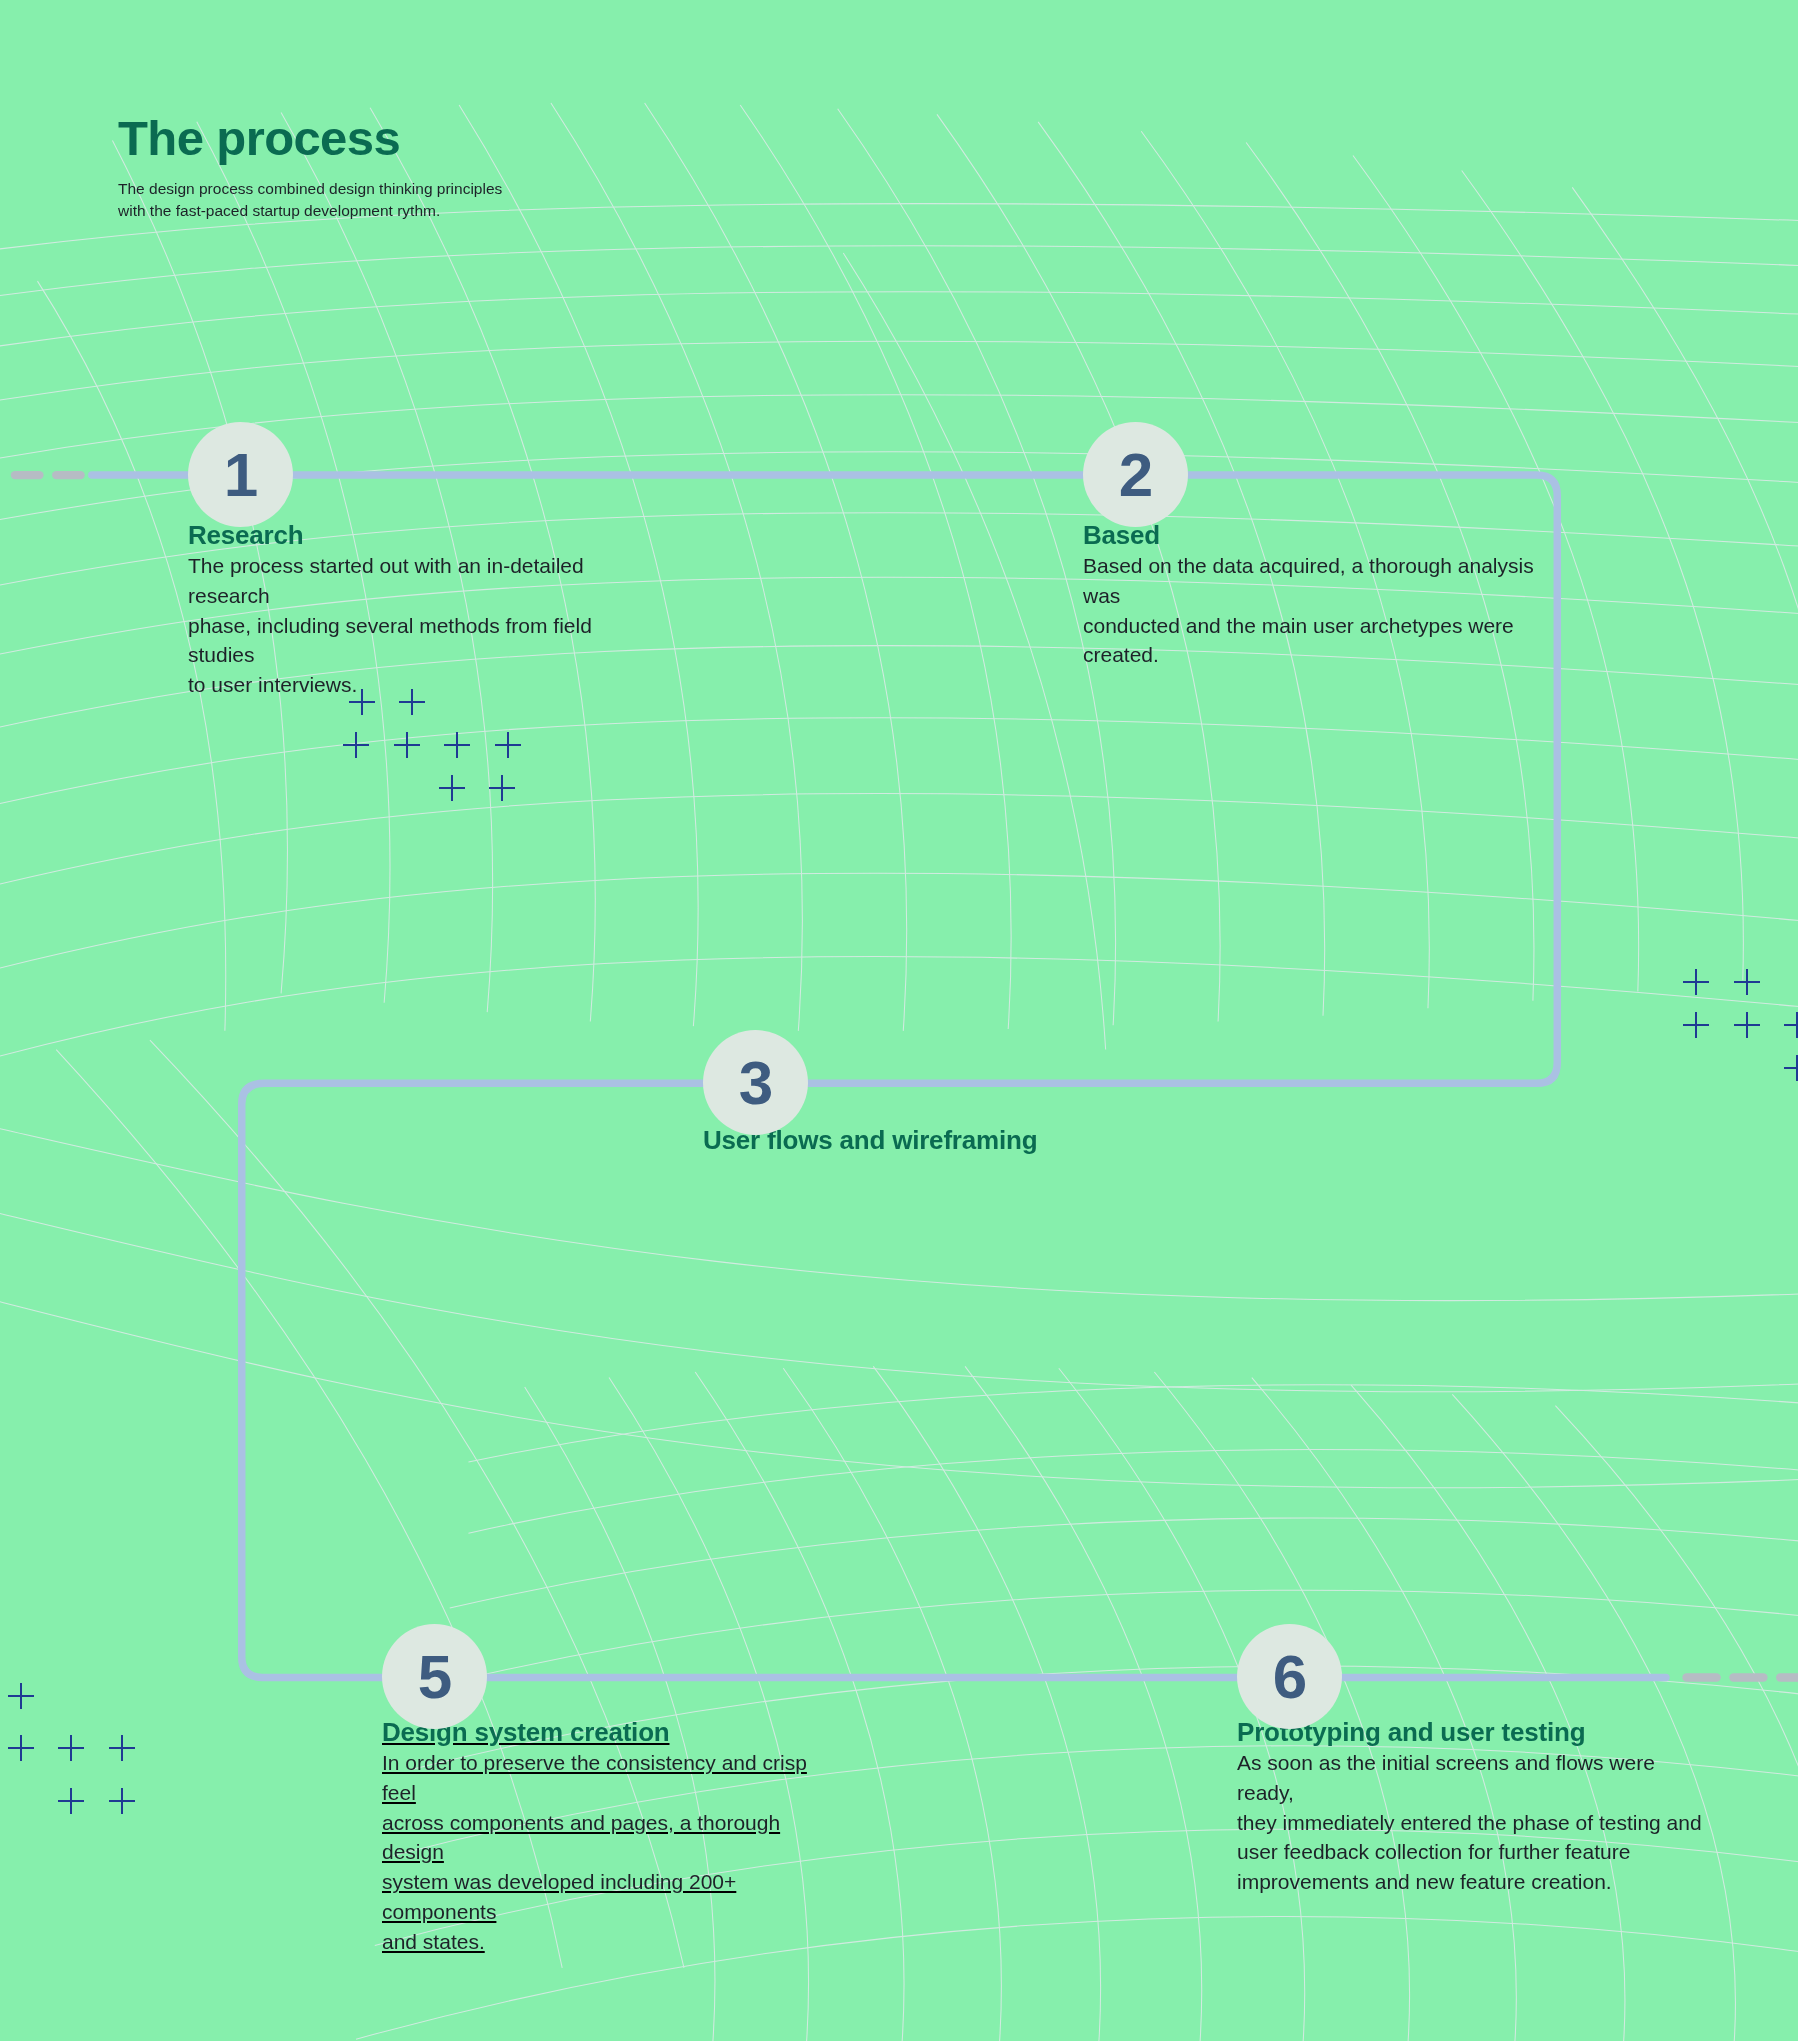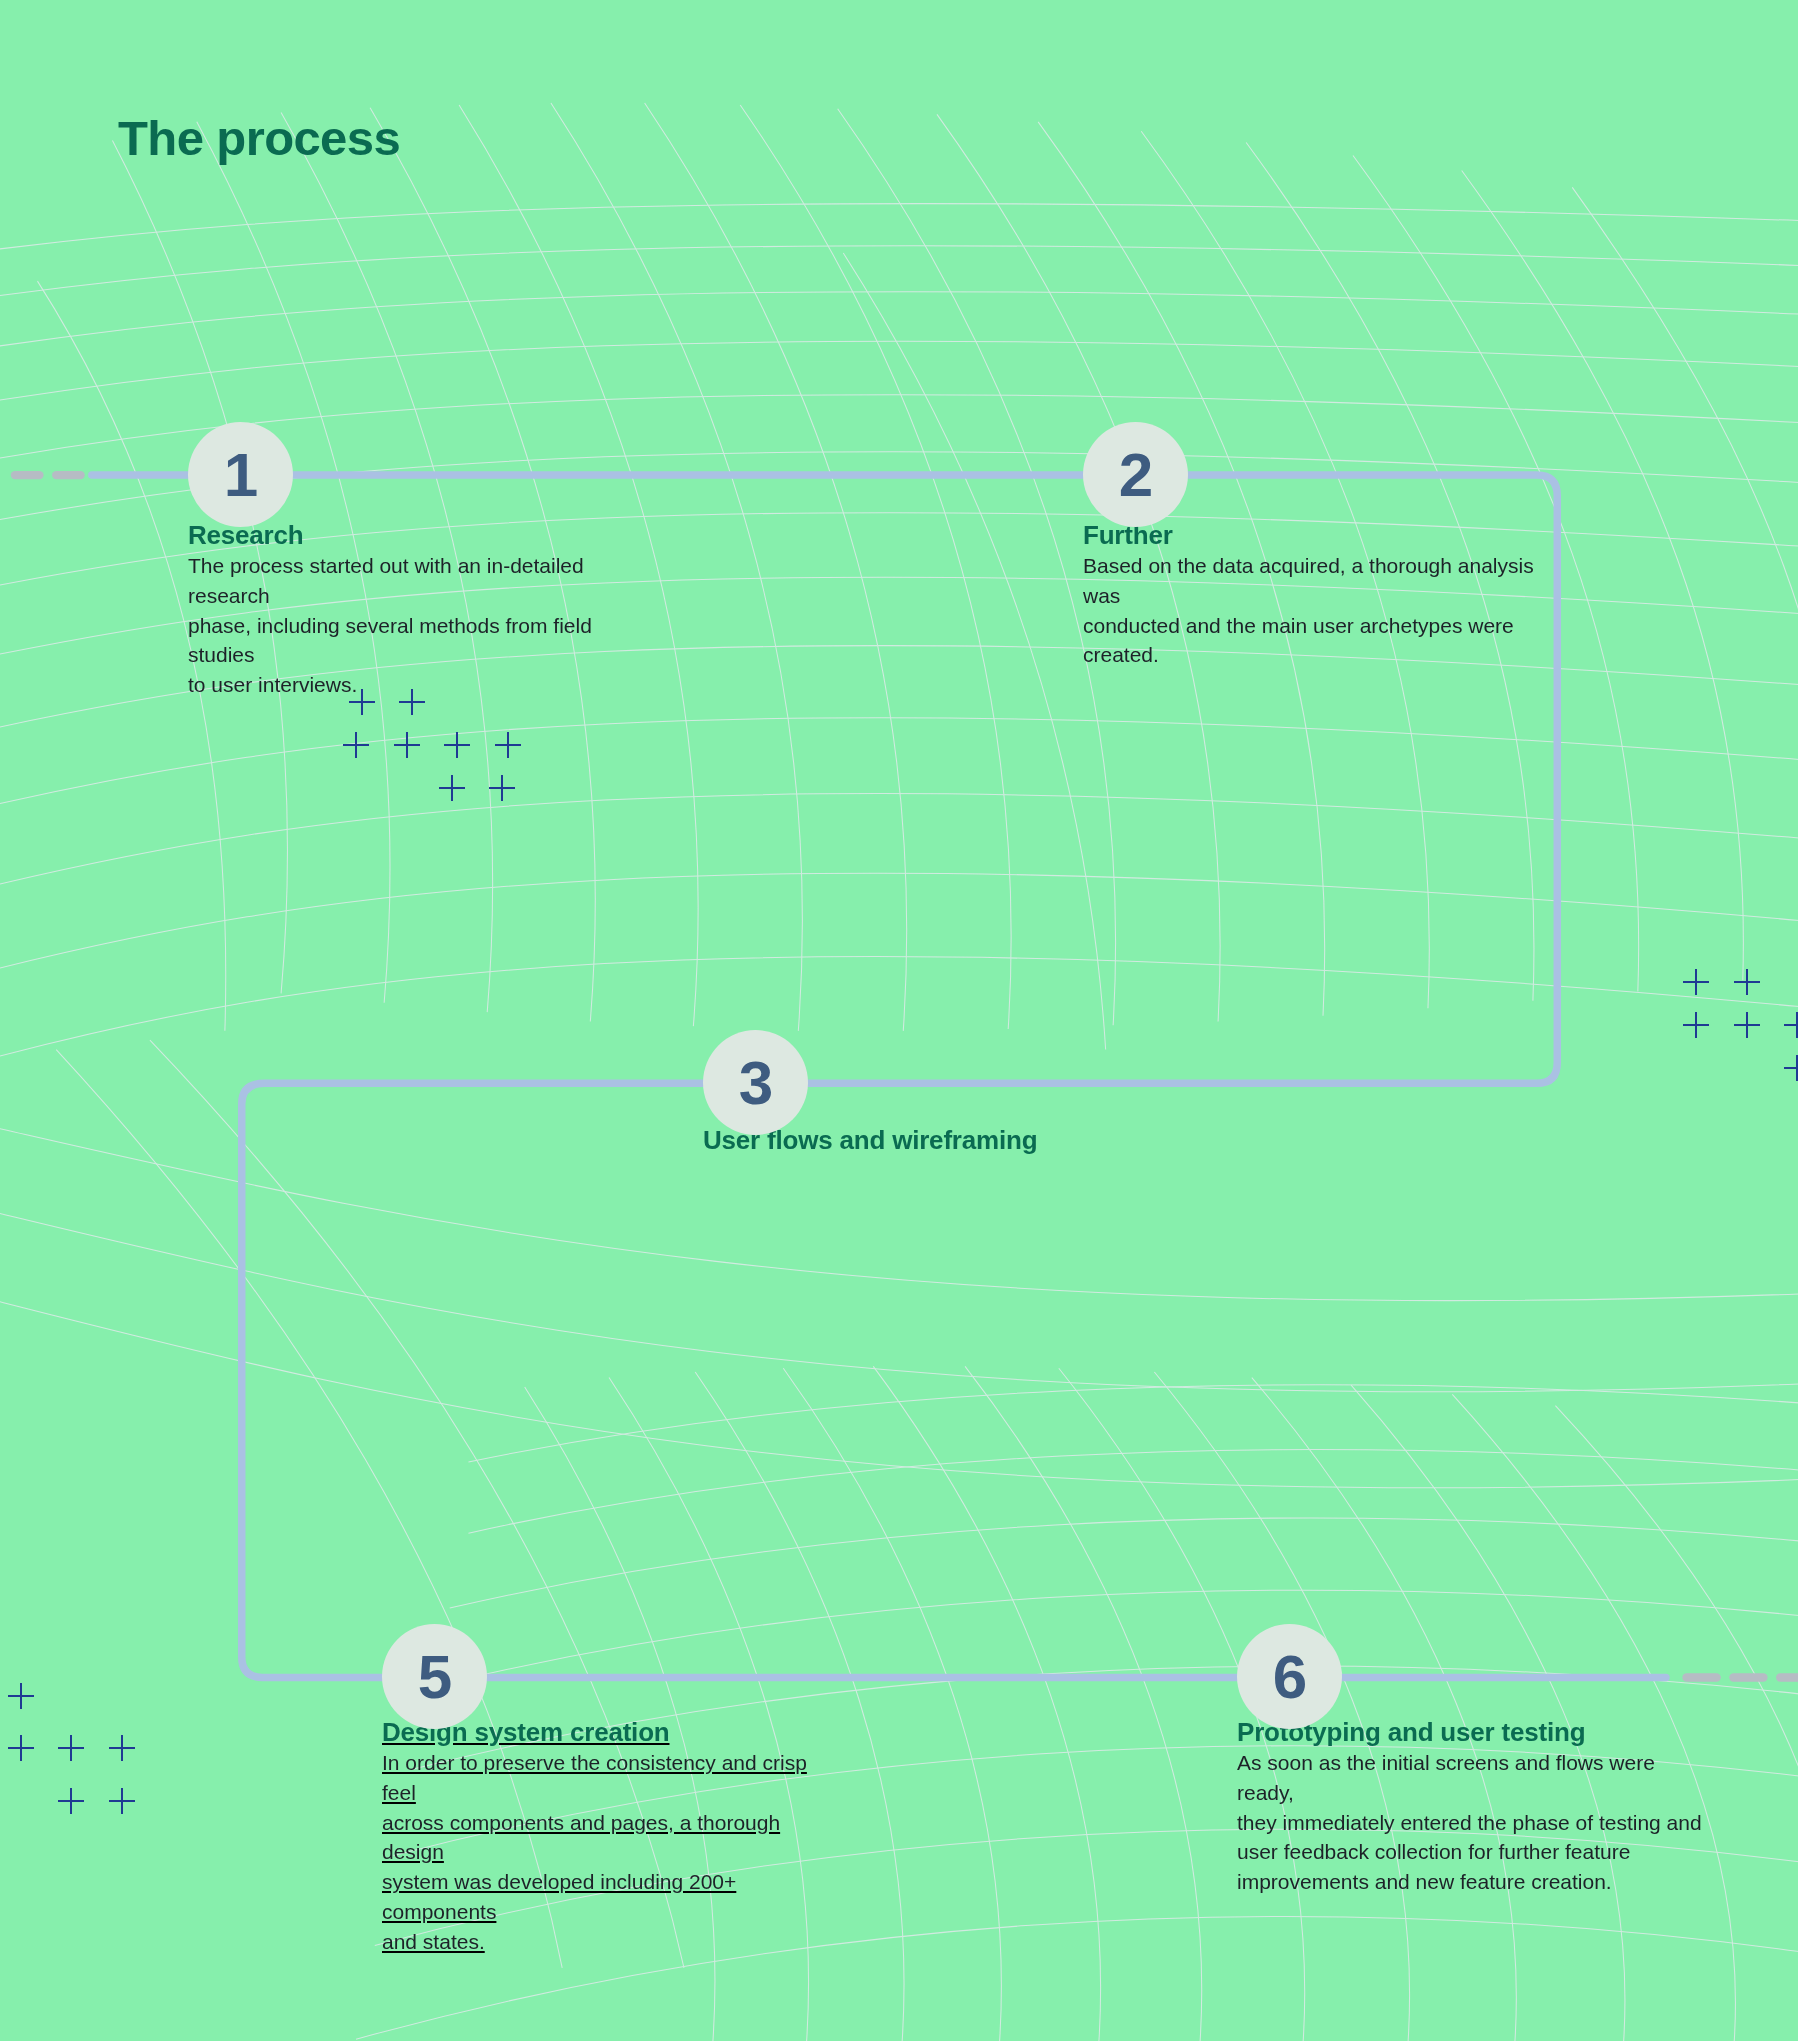--- a/index.html
+++ b/index.html
@@ -194,40 +194,42 @@
 
     <g stroke="#b6bcc4" stroke-width="9" stroke-linecap="round">
       <line x1="1800" y1="1790" x2="1832" y2="1790"></line>
       <line x1="1850" y1="1790" x2="1882" y2="1790"></line>
       <line x1="1900" y1="1790" x2="1924" y2="1790"></line>
     </g>
   </svg>
 
   <div id="header">
     <h1 id="page-title">The process</h1>
+    <p id="page-subtitle">The design process combined design thinking principles
+with the fast-paced startup development rythm.</p>
   </div>
 
   <div class="step">
     <div class="step-badge" style="left:188px; top:422px;">
       <span class="step-number">1</span>
     </div>
     <div class="step-body" style="left:188px; top:520px; width:450px;">
       <div class="step-title">Research</div>
       <div class="step-desc">The process started out with an in-detailed research
 phase, including several methods from field studies
 to user interviews.</div>
     </div>
   </div>
 
   <div class="step">
     <div class="step-badge" style="left:1083px; top:422px;">
       <span class="step-number">2</span>
     </div>
     <div class="step-body" style="left:1083px; top:520px; width:468px;">
-      <div class="step-title">Further</div>
+      <div class="step-title">Based</div>
       <div class="step-desc">Based on the data acquired, a thorough analysis was
 conducted and the main user archetypes were
 created.</div>
     </div>
   </div>
 
   <div class="step">
     <div class="step-badge" style="left:703px; top:1030px;">
       <span class="step-number">3</span>
     </div>

